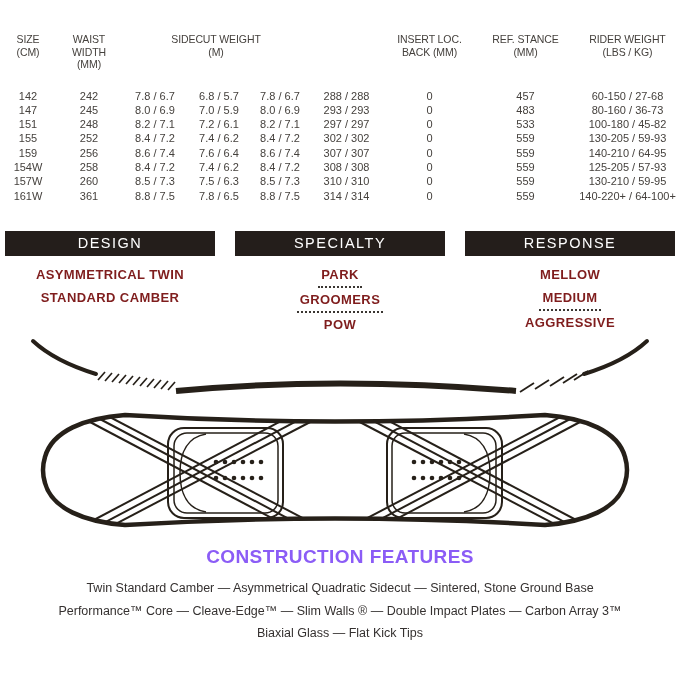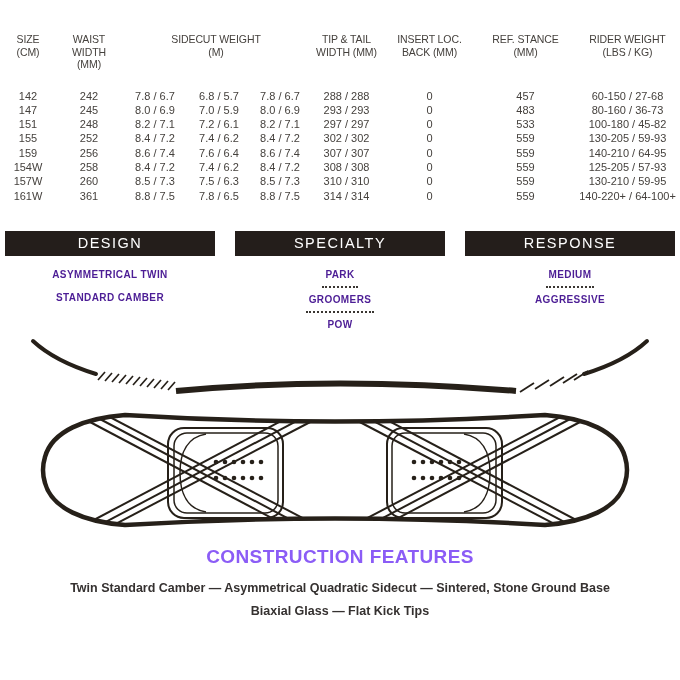--- a/index.html
+++ b/index.html
@@ -15,55 +15,51 @@
   .tbody{margin-top:18px;}
   .tbody .grid-row{height:14.3px;}
   .tbody .cell{text-align:center;font-size:11px;line-height:14.3px;color:#45413d;white-space:nowrap;}
 
   
   .panels{position:absolute;top:231px;left:5px;width:670px;display:grid;
           grid-template-columns:1fr 1fr 1fr;column-gap:20px;}
   .panel-bar{height:25px;background:#241e1b;color:#ffffff;font-size:14.5px;font-weight:normal;
              letter-spacing:1.5px;text-align:center;line-height:25px;}
   .panel-items{margin-top:7px;text-align:center;}
-  .panel-item{line-height:23px;font-size:10px;font-weight:bold;letter-spacing:0.4px;color:#4c1d95;}
+  .panel-item{line-height:23px;font-size:13px;font-weight:bold;letter-spacing:0.4px;color:#7f1d1d;}
   .panel-item span{display:inline-block;}
   .panel-item.underlined span{border-bottom:2px dotted #3a3632;padding:0 3px 0px 3px;}
 
   
   .artwork{position:absolute;top:330px;left:0;}
 
   
   .construction{position:absolute;top:546px;left:0;width:680px;text-align:center;}
   .construction-title{font-size:19px;font-weight:bold;letter-spacing:0.4px;color:#8b5cf6;}
   .construction-lines{margin-top:9px;}
-  .construction-line{font-size:12.5px;font-weight:bold;color:#353130;line-height:22.5px;white-space:nowrap;}
+  .construction-line{font-size:12.5px;font-weight:normal;color:#353130;line-height:22.5px;white-space:nowrap;}
 </style>
 </head>
 <body>
 
 <div class="page">
 
   <div class="spec-table">
     <div class="thead grid-row">
       <div class="hcell c1">
         <div>SIZE</div>
           <div>(CM)</div>
       </div>
       <div class="hcell c2">
         <div>WAIST WIDTH</div>
           <div>(MM)</div>
       </div>
       <div class="hcell c3">
         <div>SIDECUT WEIGHT</div>
           <div>(M)</div>
-      </div>
-      <div class="hcell c6">
-        <div>TIP &amp; TAIL</div>
-          <div>WIDTH (MM)</div>
       </div>
       <div class="hcell c7">
         <div>INSERT LOC.</div>
           <div>BACK (MM)</div>
       </div>
       <div class="hcell c8">
         <div>REF. STANCE</div>
           <div>(MM)</div>
       </div>
       <div class="hcell c9">
@@ -175,20 +171,21 @@
         <div class="panel-bar">SPECIALTY</div>
         <div class="panel-items">
           <div class="panel-item underlined"><span>PARK</span></div>
           <div class="panel-item underlined"><span>GROOMERS</span></div>
           <div class="panel-item"><span>POW</span></div>
         </div>
       </div>
       <div>
         <div class="panel-bar">RESPONSE</div>
         <div class="panel-items">
+          <div class="panel-item"><span>MELLOW</span></div>
           <div class="panel-item underlined"><span>MEDIUM</span></div>
           <div class="panel-item"><span>AGGRESSIVE</span></div>
         </div>
       </div>
     </div>
 
   <svg class="artwork" width="680" height="212" viewBox="0 0 680 212">
     <defs>
       <clipPath id="boardClip">
         <path d="M 125 85 Q 335 98 545 85 C 585 88 618 101 625 127 Q 629 140 625 153
@@ -283,17 +280,18 @@
       <path stroke-width="4.5" d="M 125 85 Q 335 98 545 85 C 585 88 618 101 625 127 Q 629 140 625 153
                C 618 179 585 192 545 195 Q 335 182 125 195 C 85 192 52 179 45 153
                Q 41 140 45 127 C 52 101 85 88 125 85 Z"></path>
     </g>
   </svg>
 
   <div class="construction">
     <div class="construction-title">CONSTRUCTION FEATURES</div>
     <div class="construction-lines" id="construction-lines">
         <div class="construction-line">Twin Standard Camber — Asymmetrical Quadratic Sidecut — Sintered, Stone Ground Base</div>
+        <div class="construction-line">Performance™ Core — Cleave-Edge™ — Slim Walls ® — Double Impact Plates — Carbon Array 3™</div>
         <div class="construction-line">Biaxial Glass — Flat Kick Tips</div>
       </div>
   </div>
 
 </div>
 
 </body></html>

